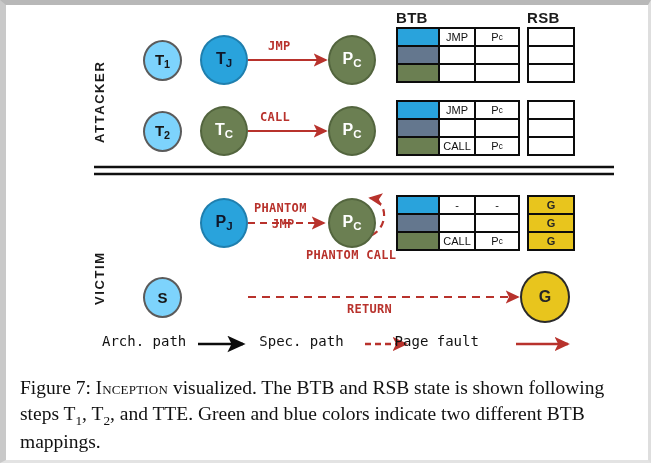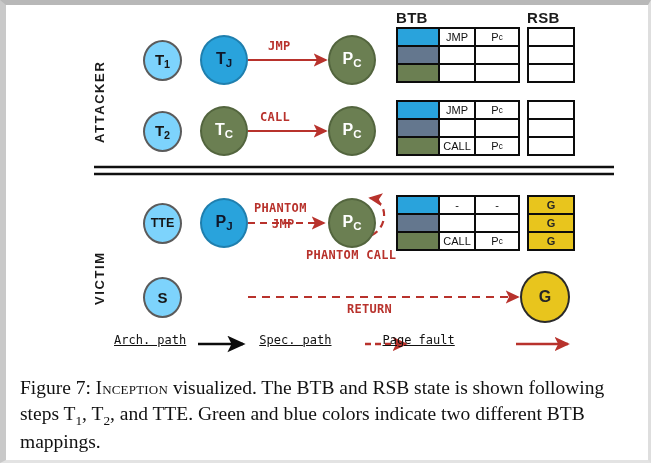--- a/index.html
+++ b/index.html
@@ -125,26 +125,25 @@
     flex:1;
     display:flex;align-items:center;justify-content:center;
     font-family:"Liberation Sans",sans-serif;
     font-size:11px;font-weight:700;color:#262626;
   }
   .rsb .rrow + .rrow{border-top:2px solid #0c0c0c;}
   .rsb.filled .rrow{background:#e8c51d;}
 
   
   .legend{
-    position:absolute;left:108px;top:328px;
+    position:absolute;left:96px;top:328px;
     display:flex;align-items:center;
     font-family:"DejaVu Sans Mono",monospace;
-    font-size:12px;color:#111;
+    font-size:14px;color:#111;
     white-space:nowrap;
-    text-decoration:underline;
   }
   .legend .lg-txt{margin-right:7px;}
   .legend .lg-gap{width:22px;}
 
   
   #caption{
     position:absolute;left:14px;top:370px;width:620px;
     font-family:"Liberation Serif",serif;
     font-size:19.5px;
     line-height:1.32;
@@ -288,23 +287,20 @@
           </div>
       </div>
     </div>
 
     <div class="rsb" style="left:521px;top:95px;width:48px;height:56px;">
       <div class="rrow"></div>
       <div class="rrow"></div>
       <div class="rrow"></div>
     </div>
 
-    <div class="node n-step small" style="left:137px;top:198px;">
-      <span class="lbl">TTE</span>
-    </div>
     <div class="node n-blue" style="left:194px;top:193px;">
       <span class="lbl"><span>P</span><span class="sub">J</span></span>
     </div>
     <div class="node n-green" style="left:322px;top:193px;">
       <span class="lbl"><span>P</span><span class="sub">C</span></span>
     </div>
     <div class="edge-lbl" style="left:248px;top:196px;">PHANTOM</div>
     <div class="edge-lbl" style="left:266px;top:212px;">JMP</div>
     <div class="edge-lbl" style="left:300px;top:243px;">PHANTOM CALL</div>
 

